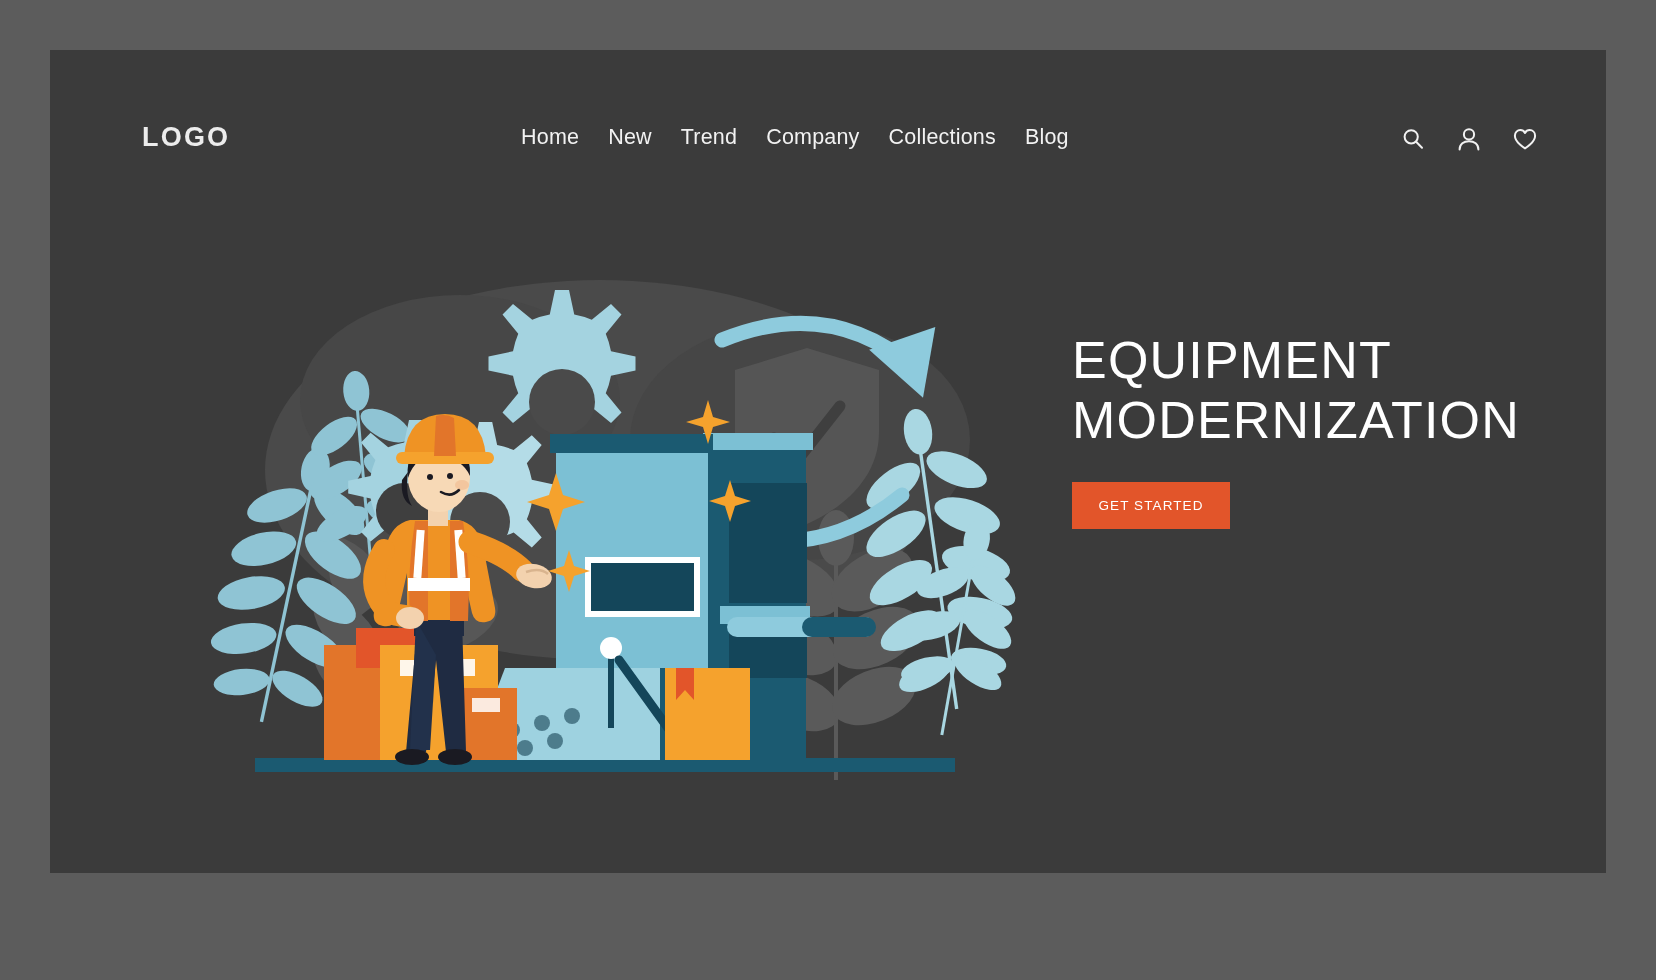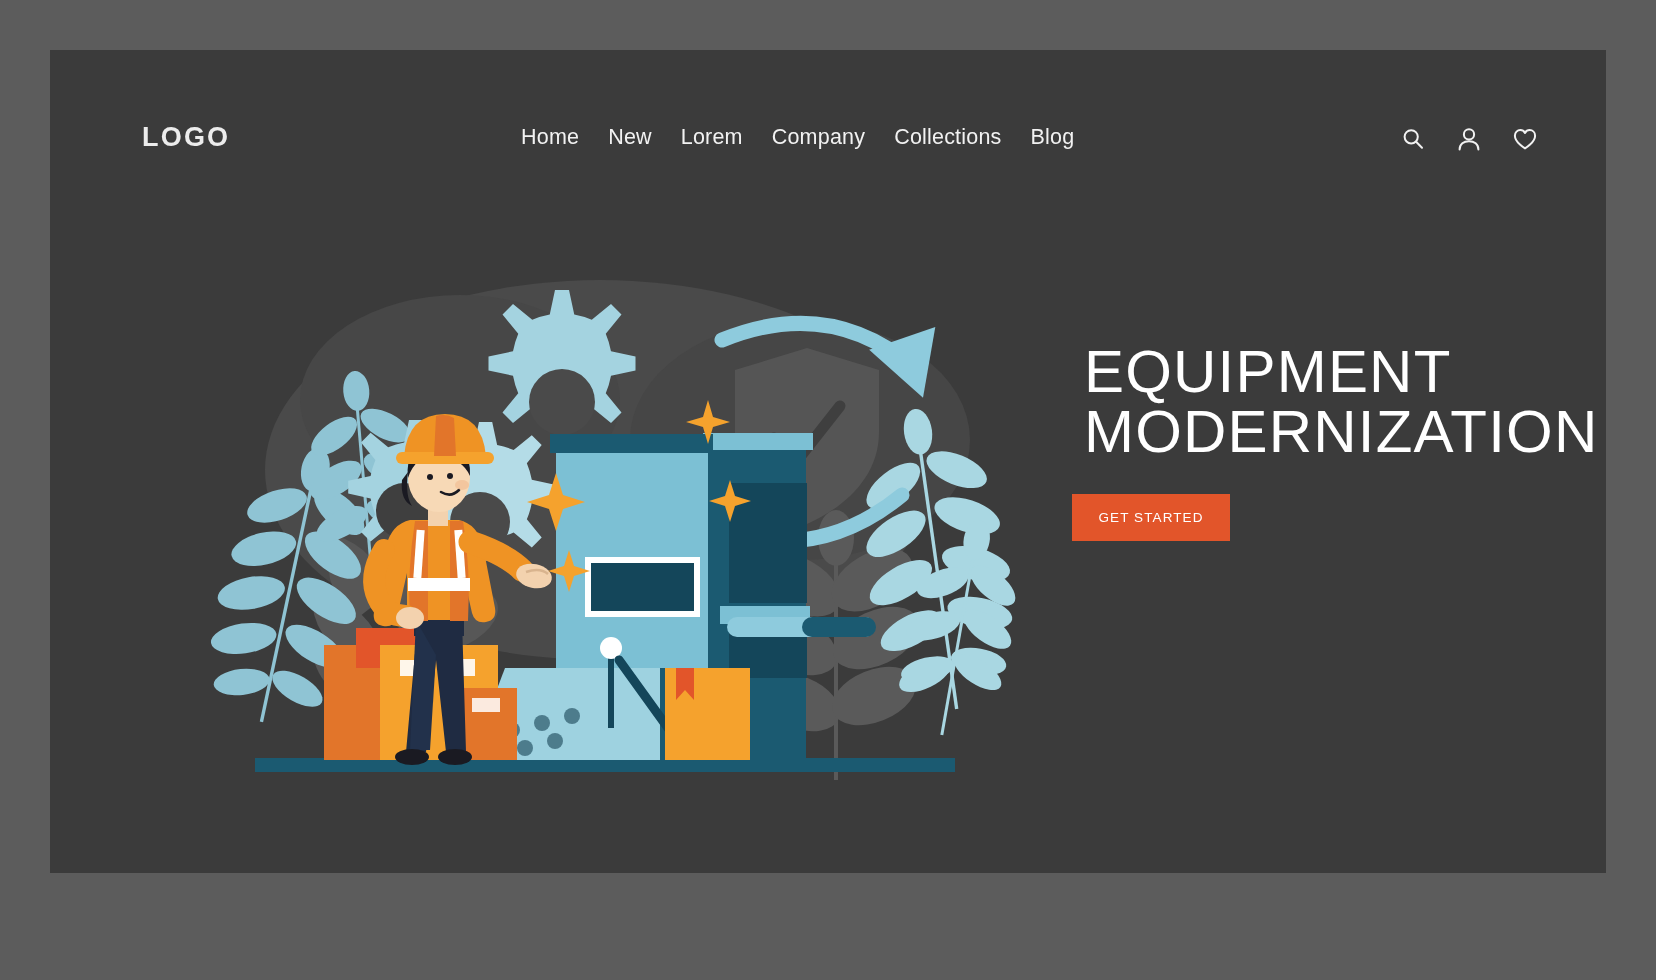--- a/index.html
+++ b/index.html
@@ -77,25 +77,25 @@
 
   
   .hero-text {
     position: absolute;
     left: 1022px;
     top: 280px;
     width: 420px;
   }
   .headline {
     color: #ffffff;
-    font-size: 60px;
+    font-size: 52px;
     line-height: 60px;
     letter-spacing: 1.2px;
     font-weight: normal;
-    margin: 12px;
+    margin: 0;
     white-space: pre-line;
   }
   .paragraph {
     margin: 0;
     margin-top: 24px;
     color: #c6c6c6;
     font-size: 16.5px;
     line-height: 29px;
     width: 325px;
     white-space: pre-line;
@@ -129,21 +129,21 @@
 
 <div class="page-frame">
 
   <div class="header">
 
     <div class="logo">LOGO</div>
 
     <nav class="nav">
       <span class="nav-item">Home</span>
       <span class="nav-item">New</span>
-      <span class="nav-item">Lorem</span>
+      <span class="nav-item">Trend</span>
       <span class="nav-item">Company</span>
       <span class="nav-item">Collections</span>
       <span class="nav-item">Blog</span>
     </nav>
 
     <div class="header-icons">
       <div class="icon-btn">
         <svg width="28" height="28" viewBox="0 0 28 28" fill="none">
           <circle cx="12.2" cy="11.8" r="6.6" stroke="#f2f2f2" stroke-width="2"></circle>
           <line x1="17.1" y1="16.8" x2="23" y2="22.7" stroke="#f2f2f2" stroke-width="2" stroke-linecap="round"></line>

